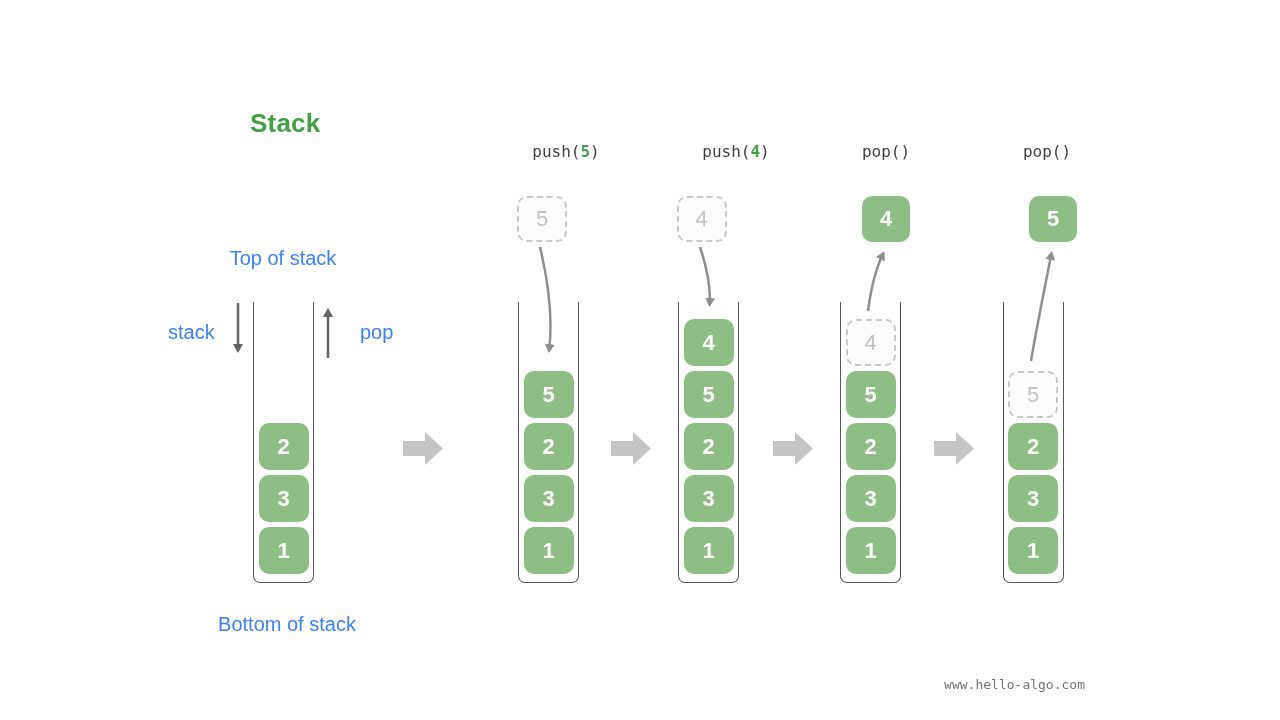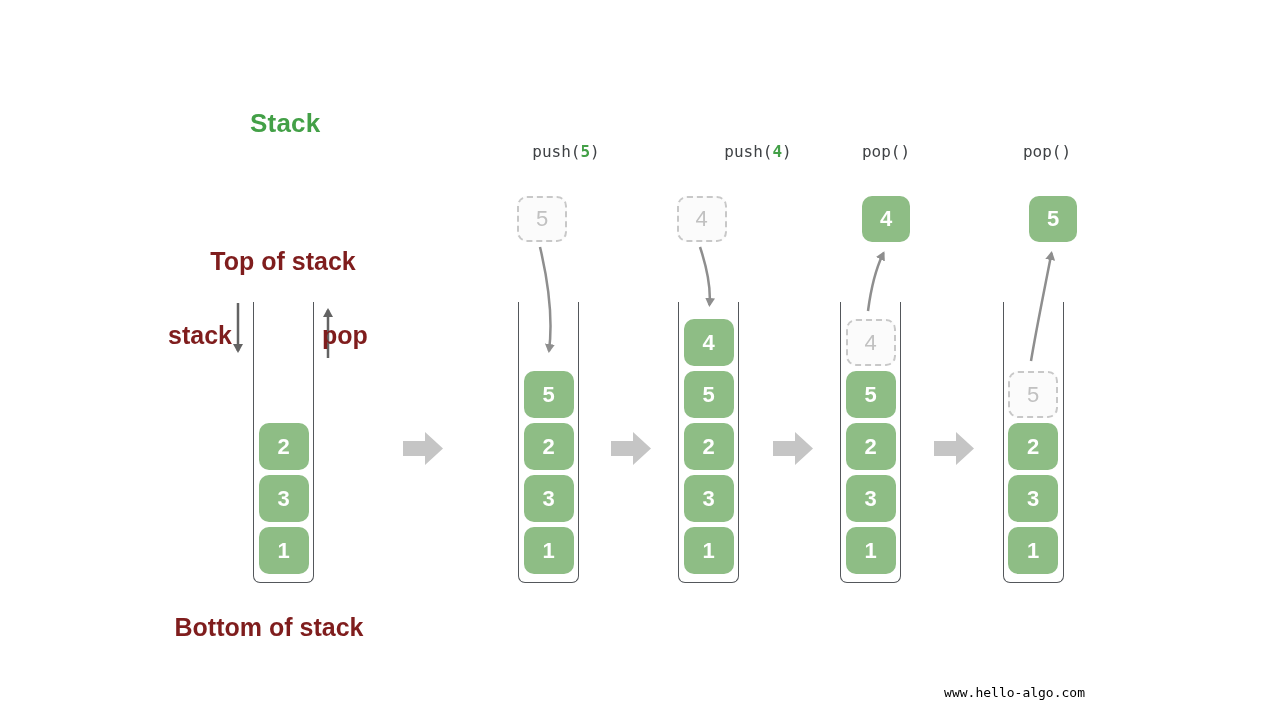--- a/index.html
+++ b/index.html
@@ -5,21 +5,21 @@
   html,body{margin:0;padding:0;background:#ffffff;}
   .canvas{
     position:relative;width:1128px;height:720px;background:#ffffff;
     font-family:"Liberation Sans",sans-serif;overflow:hidden;
   }
   .abs{position:absolute;}
   .title{
     font-size:26px;font-weight:bold;color:#43A047;letter-spacing:.2px;
   }
   .biglabel{
-    font-size:25px;font-weight:bold;color:#7f1d1d;white-space:nowrap;
+    font-size:20px;font-weight:normal;color:#3b82f6;white-space:nowrap;
   }
   .centered{transform:translateX(-50%);}
   .op-label{
     position:absolute;top:142px;transform:translateX(-50%);
     font-family:"DejaVu Sans Mono",monospace;font-size:16px;color:#3F4245;
     white-space:nowrap;
   }
   .op-label .arg{color:#43A047;font-weight:bold;}
   .container{
     position:absolute;top:302px;height:281px;width:61px;box-sizing:border-box;
@@ -31,21 +31,21 @@
     background:#8EBD85;color:#ffffff;font-size:22px;font-weight:bold;
     display:flex;align-items:center;justify-content:center;
   }
   .cell.ghost{
     background:#FBFBFB;border:2px dashed #C8C8C8;color:#C1C1C1;
     font-weight:normal;box-sizing:border-box;
   }
   .cell.popped{width:48px;height:46px;}
   .watermark{
     position:absolute;right:43px;top:677px;
-    font-family:"DejaVu Sans Mono",monospace;font-size:13px;color:#000000;margin-top:8px;
+    font-family:"DejaVu Sans Mono",monospace;font-size:13px;color:#737373;
   }
   svg{position:absolute;left:0;top:0;}
 </style>
 </head>
 <body>
 
 <div class="canvas">
 
   <svg width="1280" height="720">
     <defs>
@@ -70,37 +70,37 @@
     <polygon points="773,441 795,441 795,432 813,448.5 795,465 795,456 773,456" fill="#C5C5C5"></polygon>
     <polygon points="934,441 956,441 956,432 974,448.5 956,465 956,456 934,456" fill="#C5C5C5"></polygon>
   </svg>
 
   <div class="abs title" style="left:250px;top:108px;">Stack</div>
 
   <div class="abs biglabel centered" style="left:283px;top:247px;">Top of stack</div>
 
   <div class="abs biglabel" style="left:168px;top:321px;">stack</div>
 
-  <div class="abs biglabel" style="left:322px;top:321px;">pop</div>
+  <div class="abs biglabel" style="left:360px;top:321px;">pop</div>
 
-  <div class="abs biglabel centered" style="left:269px;top:613px;">Bottom of stack</div>
+  <div class="abs biglabel centered" style="left:287px;top:613px;">Bottom of stack</div>
 
   <div id="columns">
       <div class="container" style="left: 253px;"></div>
       <div class="cell" style="left: 258.5px; top: 423px;">2</div>
       <div class="cell" style="left: 258.5px; top: 475px;">3</div>
       <div class="cell" style="left: 258.5px; top: 527px;">1</div>
       <div class="op-label" style="left: 566px;"><span>push(</span><span class="arg">5</span><span>)</span></div>
       <div class="cell ghost" style="left: 517px; top: 196px; height: 46px;">5</div>
       <div class="container" style="left: 518px;"></div>
       <div class="cell" style="left: 523.5px; top: 371px;">5</div>
       <div class="cell" style="left: 523.5px; top: 423px;">2</div>
       <div class="cell" style="left: 523.5px; top: 475px;">3</div>
       <div class="cell" style="left: 523.5px; top: 527px;">1</div>
-      <div class="op-label" style="left: 758px;"><span>push(</span><span class="arg">4</span><span>)</span></div>
+      <div class="op-label" style="left: 736px;"><span>push(</span><span class="arg">4</span><span>)</span></div>
       <div class="cell ghost" style="left: 676.5px; top: 196px; height: 46px;">4</div>
       <div class="container" style="left: 678px;"></div>
       <div class="cell" style="left: 683.5px; top: 319px;">4</div>
       <div class="cell" style="left: 683.5px; top: 371px;">5</div>
       <div class="cell" style="left: 683.5px; top: 423px;">2</div>
       <div class="cell" style="left: 683.5px; top: 475px;">3</div>
       <div class="cell" style="left: 683.5px; top: 527px;">1</div>
       <div class="op-label" style="left: 886px;"><span>pop(</span><span class="arg"></span><span>)</span></div>
       <div class="cell popped" style="left: 862px; top: 196px;">4</div>
       <div class="container" style="left: 840px;"></div>

